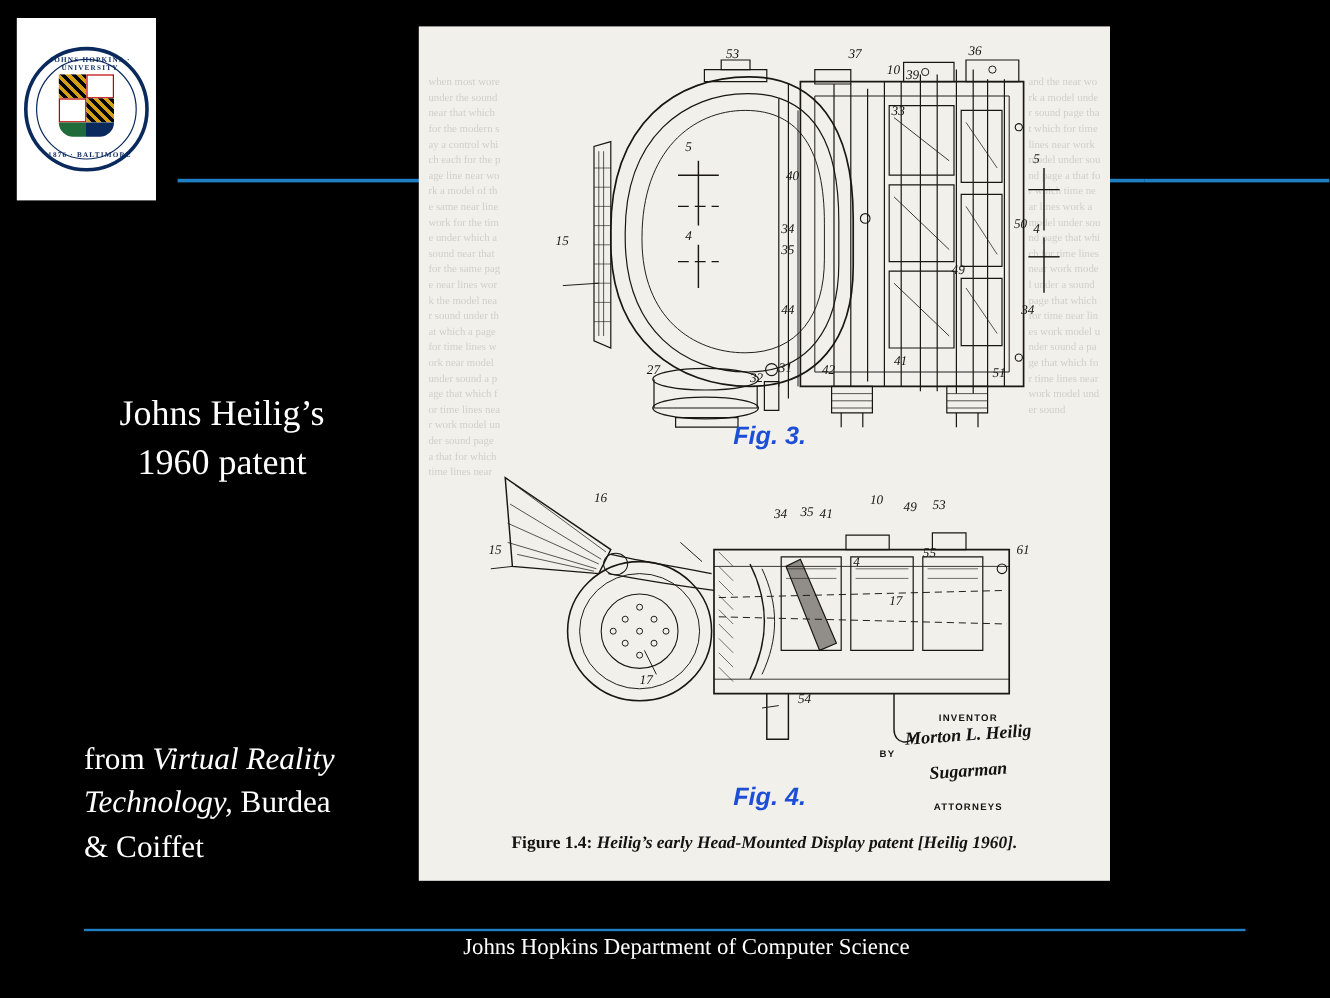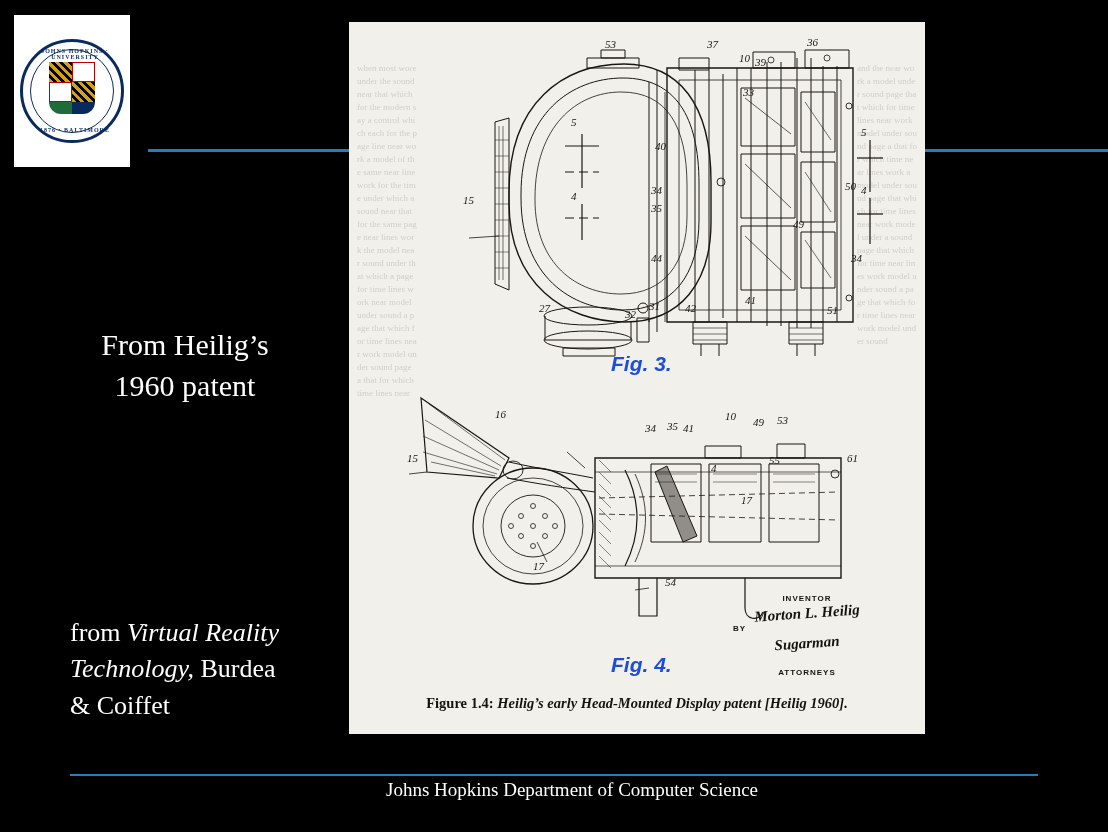--- a/index.html
+++ b/index.html
@@ -264,21 +264,21 @@
       </div>
       <div class="logo-text-bottom">1876 · BALTIMORE</div>
     </div>
   </div>
 
   <div class="rule-top-left"></div>
   <div class="rule-top-right"></div>
   <div class="rule-bottom"></div>
 
   <div class="caption-main">
-    <div>From Heilig’s</div>
+    <div>Johns Heilig’s</div>
     <div>1960 patent</div>
   </div>
 
   <div class="caption-source">
     <span>from </span><span class="ital">Virtual Reality</span><br>
     <span class="ital">Technology,</span><span> Burdea</span><br>
     <span>&amp; Coiffet</span>
   </div>
 
   <div class="figure">

